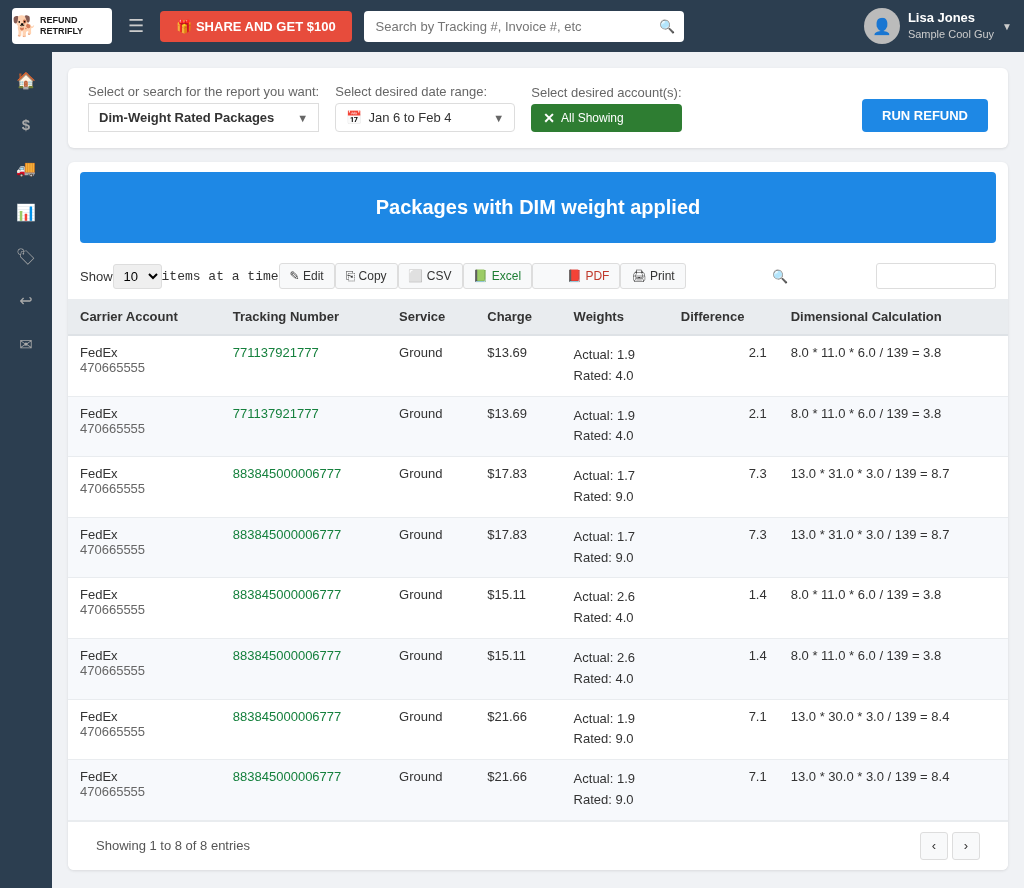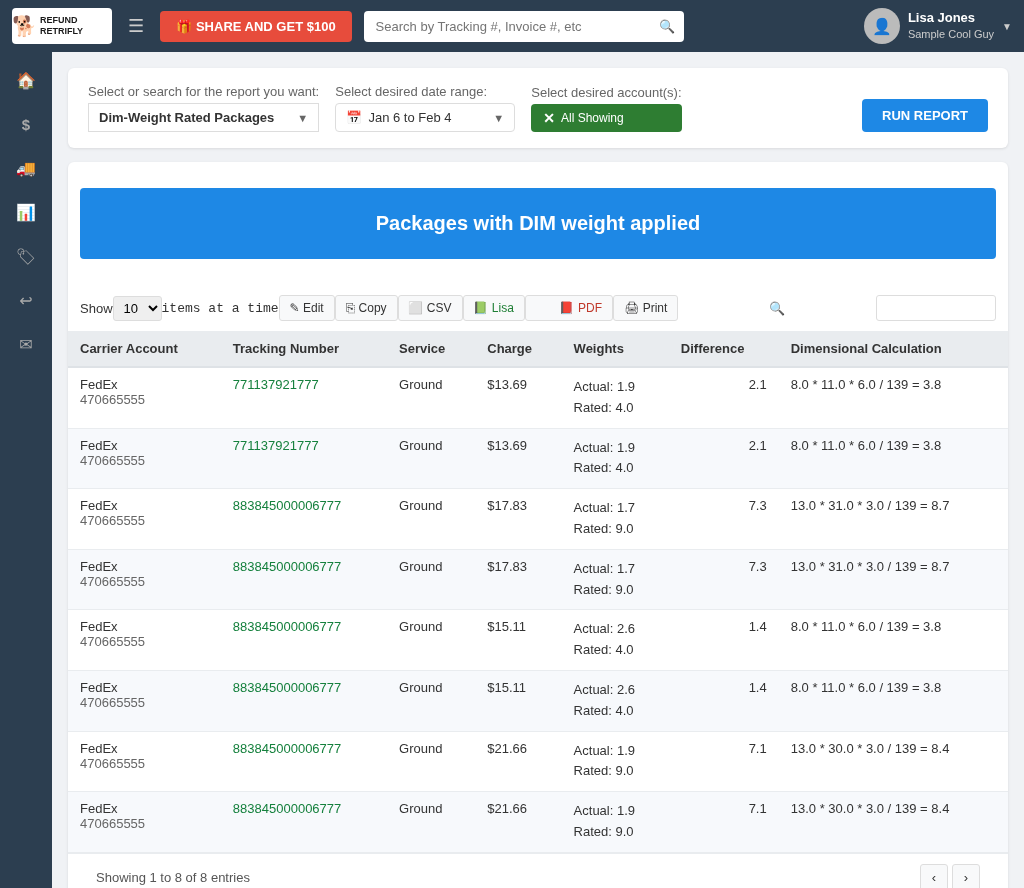--- a/index.html
+++ b/index.html
@@ -39,21 +39,21 @@
     .date-select { display: flex; align-items: center; gap: 6px; border: 1px solid #ddd; border-radius: 4px; padding: 6px 10px; background: #fff; cursor: pointer; min-width: 180px; font-size: 13px; color: #333; }
     .date-select .arrow { color: #666; font-size: 11px; margin-left: auto; }
     .account-badge { background: #2e7d32; color: #fff; border-radius: 4px; padding: 6px 12px; font-size: 12px; display: flex; align-items: center; gap: 6px; cursor: pointer; }
     .account-badge .x { font-size: 14px; font-weight: bold; }
     .run-btn { background: #1e88e5; color: #fff; border: none; border-radius: 4px; padding: 9px 20px; font-size: 13px; font-weight: bold; cursor: pointer; margin-left: auto; }
 
     
     .report-card { background: #fff; border-radius: 6px; box-shadow: 0 1px 3px rgba(0,0,0,0.1); overflow: hidden; }
 
     
-    .report-banner { background: #1e88e5; color: #fff; text-align: center; padding: 24px; font-size: 20px; font-weight: bold; margin: 26px 12px; border-radius: 4px; }
+    .report-banner { background: #1e88e5; color: #fff; text-align: center; padding: 24px; font-size: 20px; font-weight: bold; margin: 10px 12px; border-radius: 4px; }
 
     
     .table-controls { display: flex; align-items: center; gap: 0; padding: 10px 12px; flex-wrap: wrap; }
     .show-label { font-size: 13px; color: #333; }
     .show-select { border: 1px solid #ddd; border-radius: 3px; padding: 3px 6px; font-size: 13px; }
     .items-label { font-size: 13px; color: #333; font-family: Liberation Mono, monospace; }
     .ctrl-btn { background: #f8f9fa; border: 1px solid #ddd; border-radius: 3px; padding: 5px 10px; font-size: 12px; cursor: pointer; display: flex; align-items: center; gap: 4px; color: #333; }
     .ctrl-btn.copy { }
     .ctrl-btn.csv { }
     .ctrl-btn.excel { color: #1e7e34; }
@@ -137,38 +137,38 @@
             <span class="arrow">▼</span>
           </div>
         </div>
         <div class="filter-group">
           <div class="filter-label">Select desired account(s):</div>
           <div class="account-badge">
             <span class="x">✕</span>
             <span>All Showing</span>
           </div>
         </div>
-        <button class="run-btn">RUN REPORT</button>
+        <button class="run-btn">RUN REFUND</button>
       </div>
 
       <div class="report-card">
         <div class="report-banner">Packages with DIM weight applied</div>
 
         <div class="table-controls">
           <span class="show-label">Show</span>
           <select class="show-select">
             <option>10</option>
             <option>25</option>
             <option>50</option>
           </select>
           <span class="items-label">items at a time</span>
           <button class="ctrl-btn">✎ Edit</button>
           <button class="ctrl-btn copy">⎘ Copy</button>
           <button class="ctrl-btn csv">⬜ CSV</button>
-          <button class="ctrl-btn excel">📗 Lisa</button>
+          <button class="ctrl-btn excel">📗 Excel</button>
           <button class="ctrl-btn pdf">📕 PDF</button>
           <button class="ctrl-btn print">🖨 Print</button>
           <span style="margin-left:auto;">🔍</span>
           <input type="text" class="table-search" placeholder="" style="">
         </div>
 
         <table class="data-table">
           <thead>
             <tr>
               <th>Carrier Account</th>

